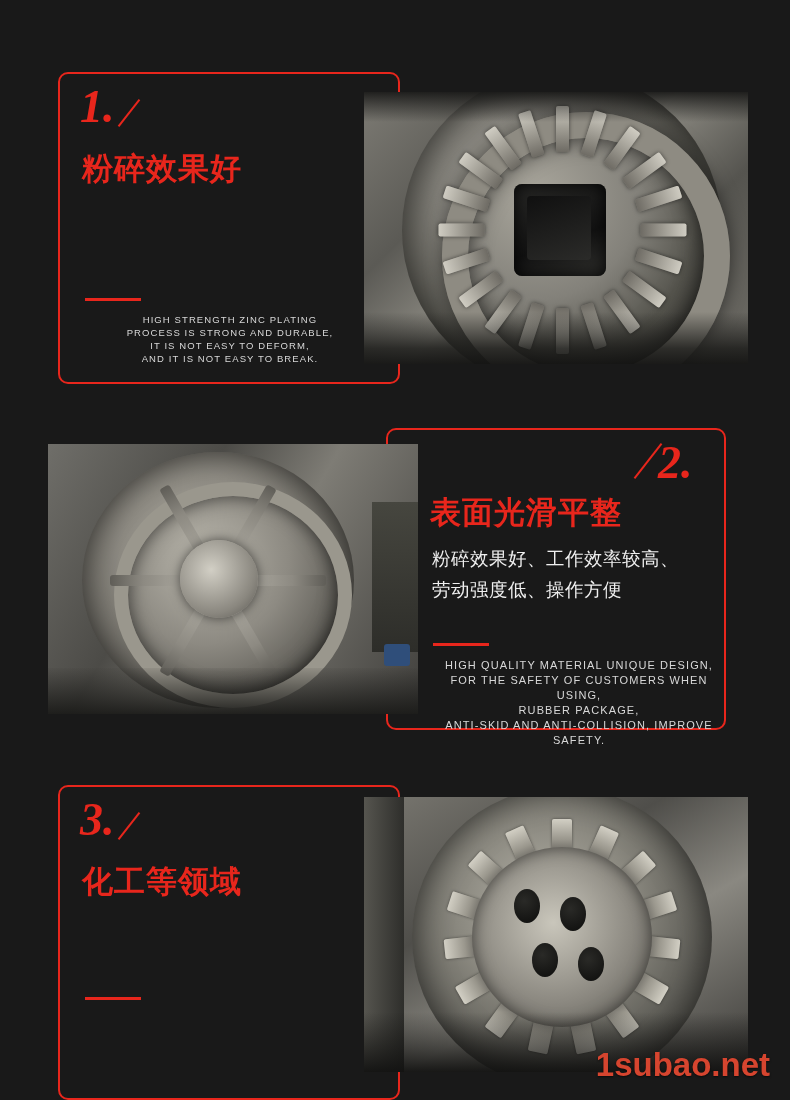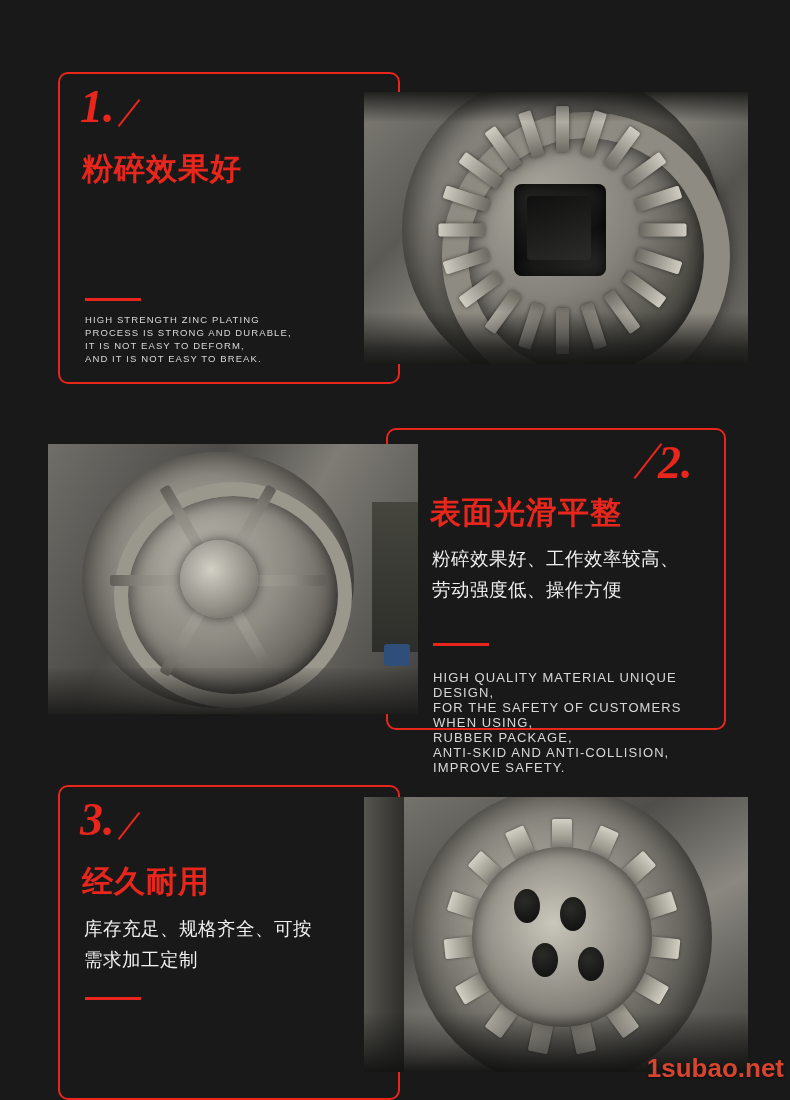--- a/index.html
+++ b/index.html
@@ -88,22 +88,23 @@
     background: #e8261c;
   }
   .body-en {
     position: absolute;
     color: #d8d8d8;
     font-size: 9.5px;
     line-height: 13px;
     letter-spacing: 1.1px;
     white-space: pre-line;
     text-transform: uppercase;
-  }
-  .body-en.wide { font-size: 13px; line-height: 15px; margin-top: 12px; }
+    text-align: center;
+  }
+  .body-en.wide { font-size: 11px; line-height: 15px; }
 
   
   .photo {
     position: absolute;
     overflow: hidden;
     background: #4a4a48;
   }
   .ph-inner { position: absolute; left:0; top:0; right:0; bottom:0; }
 
   
@@ -233,24 +234,24 @@
     background: linear-gradient(180deg, rgba(26,26,24,0), rgba(18,18,17,.95));
   }
   #ph3 .frame-l {
     position:absolute; left:0; top:0; width:40px; height:100%;
     background: linear-gradient(90deg,#56554f,#2e2e2b);
   }
 
   
   #watermark {
     position: absolute;
-    right: 6px;
+    right: 20px;
     bottom: 16px;
     font-family: "Liberation Sans", sans-serif;
-    font-size: 26px;
+    font-size: 33px;
     font-weight: bold;
     color: #d6452f;
     letter-spacing: 0px;
     text-shadow: 0 1px 2px rgba(0,0,0,.6);
   }
 </style>
 </head>
 <body>
 
 <div class="page">
@@ -347,24 +348,22 @@
     </div>
   </div>
 
   <div class="block" id="block3">
 
     <div class="panel-border" id="b3-border"></div>
 
     <div class="num" style="left:80px; top:52px;">3.</div>
     <div class="num-slash" style="left:112px; top:80px;"></div>
 
-    <div class="headline" style="left:82px; top:116px;">经久耐用</div>
-
-    <div class="body-cn" style="left:84px; top:168px; width:300px;">库存充足、规格齐全、可按
-需求加工定制</div>
+    <div class="headline" style="left:82px; top:116px;">化工等领域</div>
+
 
     <div class="rule" style="left:85px; top:252px;"></div>
 
 
     <div class="photo" id="b3-photo">
       <div class="ph-inner" id="ph3">
         <div class="bg"></div>
         <div class="frame-l"></div>
         <div class="disc"></div>
         <div style="position:absolute; left:48px; top:-10px; width:300px; height:300px;">

